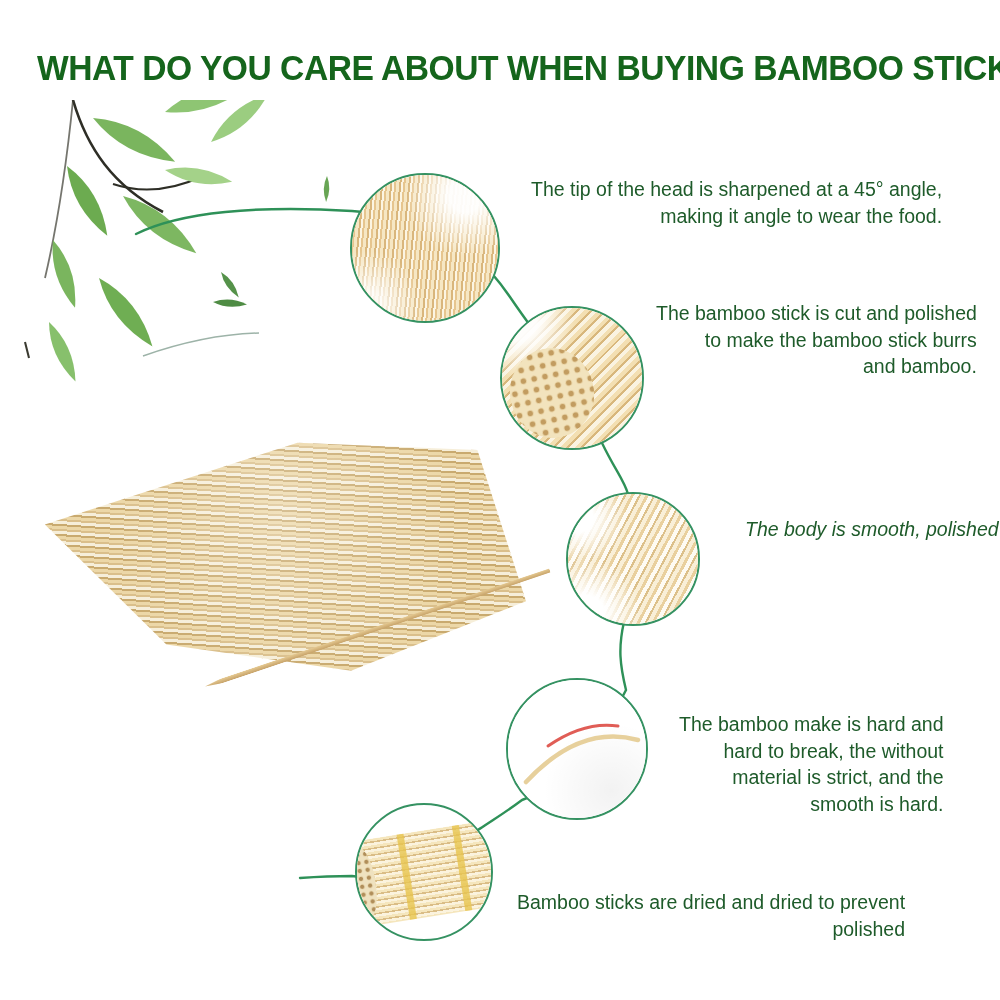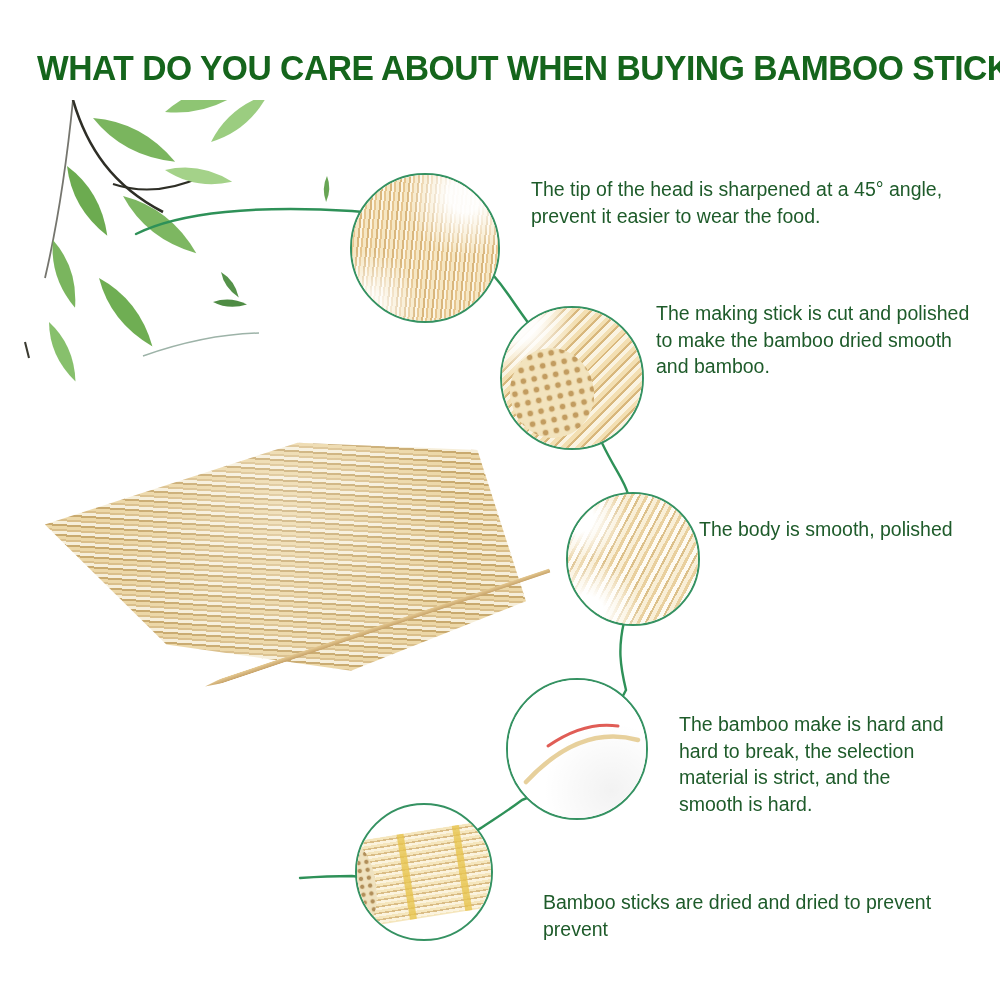--- a/index.html
+++ b/index.html
@@ -3,26 +3,26 @@
 <meta charset="utf-8">
 <style>
   html,body{margin:0;padding:0;background:#fff;}
   .page{position:relative;width:1000px;height:1000px;background:#ffffff;overflow:hidden;
         font-family:"Liberation Sans", sans-serif;}
   
   .title{position:absolute;left:37px;top:48px;margin:0;font-size:35px;font-weight:700;
          color:#15651c;letter-spacing:-0.5px;white-space:nowrap;
          transform:scaleX(0.96);transform-origin:left top;}
   
-  .callout{position:absolute;color:#1e5b2a;font-size:19.5px;line-height:26.5px;}
+  .callout{position:absolute;color:#1e5b2a;font-size:19.5px;line-height:26.5px;text-align:right;}
   .t1{left:531px;top:176px;}
   .t2{left:656px;top:300px;}
-  .t3{left:699px;top:516px;}
+  .t3{left:745px;top:516px;font-style:italic;}
   .t4{left:679px;top:711px;}
-  .t5{left:517px;top:889px;margin-left:26px;}
+  .t5{left:517px;top:889px;}
   .ln{white-space:nowrap;}
   
   .leaves{position:absolute;left:15px;top:100px;}
   .connector{position:absolute;left:0;top:0;pointer-events:none;}
   
   .circle{position:absolute;border-radius:50%;border:2px solid #359262;overflow:hidden;
           background:#fff;box-sizing:border-box;}
   .c1{left:350px;top:173px;width:150px;height:150px;}
   .c2{left:500px;top:306px;width:144px;height:144px;}
   .c3{left:566px;top:492px;width:134px;height:134px;}
@@ -133,34 +133,34 @@
   <div class="circle c5">
     <div class="bundle">
       <div class="cap"></div>
       <div class="band b1"></div>
       <div class="band b2"></div>
     </div>
   </div>
 
   <div class="callout t1">
     <div class="ln">The tip of the head is sharpened at a 45° angle,</div>
-    <div class="ln">prevent it easier to wear the food.</div>
+    <div class="ln">making it angle to wear the food.</div>
   </div>
   <div class="callout t2">
-    <div class="ln">The making stick is cut and polished</div>
-    <div class="ln">to make the bamboo dried smooth</div>
+    <div class="ln">The bamboo stick is cut and polished</div>
+    <div class="ln">to make the bamboo stick burrs</div>
     <div class="ln">and bamboo.</div>
   </div>
   <div class="callout t3">
     <div class="ln">The body is smooth, polished</div>
   </div>
   <div class="callout t4">
     <div class="ln">The bamboo make is hard and</div>
-    <div class="ln">hard to break, the selection</div>
+    <div class="ln">hard to break, the without</div>
     <div class="ln">material is strict, and the</div>
     <div class="ln">smooth is hard.</div>
   </div>
   <div class="callout t5">
     <div class="ln">Bamboo sticks are dried and dried to prevent</div>
-    <div class="ln">prevent</div>
+    <div class="ln">polished</div>
   </div>
 
 </div>
 
 </body></html>

